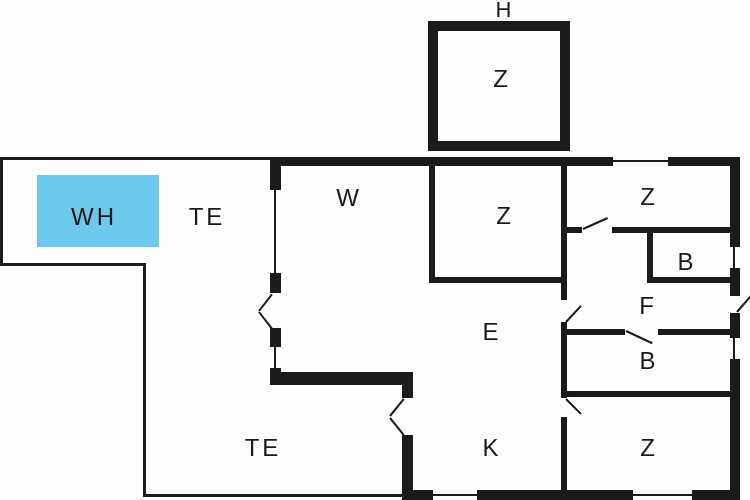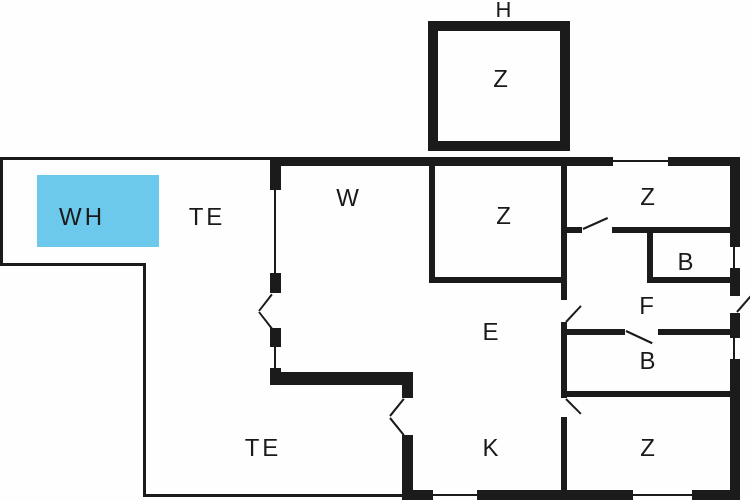--- a/index.html
+++ b/index.html
@@ -85,21 +85,21 @@
   <div class="swing" style="left:737px;top:311px;width:21px;transform:rotate(-49deg);"></div>
   <div class="swing" style="left:626px;top:330px;width:29px;transform:rotate(25deg);"></div>
   <div class="swing" style="left:566px;top:398px;width:21px;transform:rotate(45deg);"></div>
   <div class="swing" style="left:259px;top:310px;width:21px;transform:rotate(-52deg);"></div>
   <div class="swing" style="left:259px;top:311px;width:21px;transform:rotate(52deg);"></div>
   <div class="swing" style="left:390px;top:415px;width:22px;transform:rotate(-51deg);"></div>
   <div class="swing" style="left:390px;top:417px;width:22px;transform:rotate(51deg);"></div>
 
   <div class="lbl small" style="left:504px;top:10px;">H</div>
   <div class="lbl" style="left:502px;top:79px;">Z</div>
-  <div class="lbl" style="left:82px;top:217px;">WH</div>
+  <div class="lbl" style="left:94px;top:217px;">WH</div>
   <div class="lbl" style="left:207px;top:217px;">TE</div>
   <div class="lbl" style="left:349px;top:198px;">W</div>
   <div class="lbl" style="left:505px;top:216px;">Z</div>
   <div class="lbl" style="left:649px;top:197px;">Z</div>
   <div class="lbl" style="left:687px;top:262px;">B</div>
   <div class="lbl" style="left:648px;top:306px;">F</div>
   <div class="lbl" style="left:649px;top:361px;">B</div>
   <div class="lbl" style="left:492px;top:332px;">E</div>
   <div class="lbl" style="left:492px;top:448px;">K</div>
   <div class="lbl" style="left:649px;top:448px;">Z</div>

